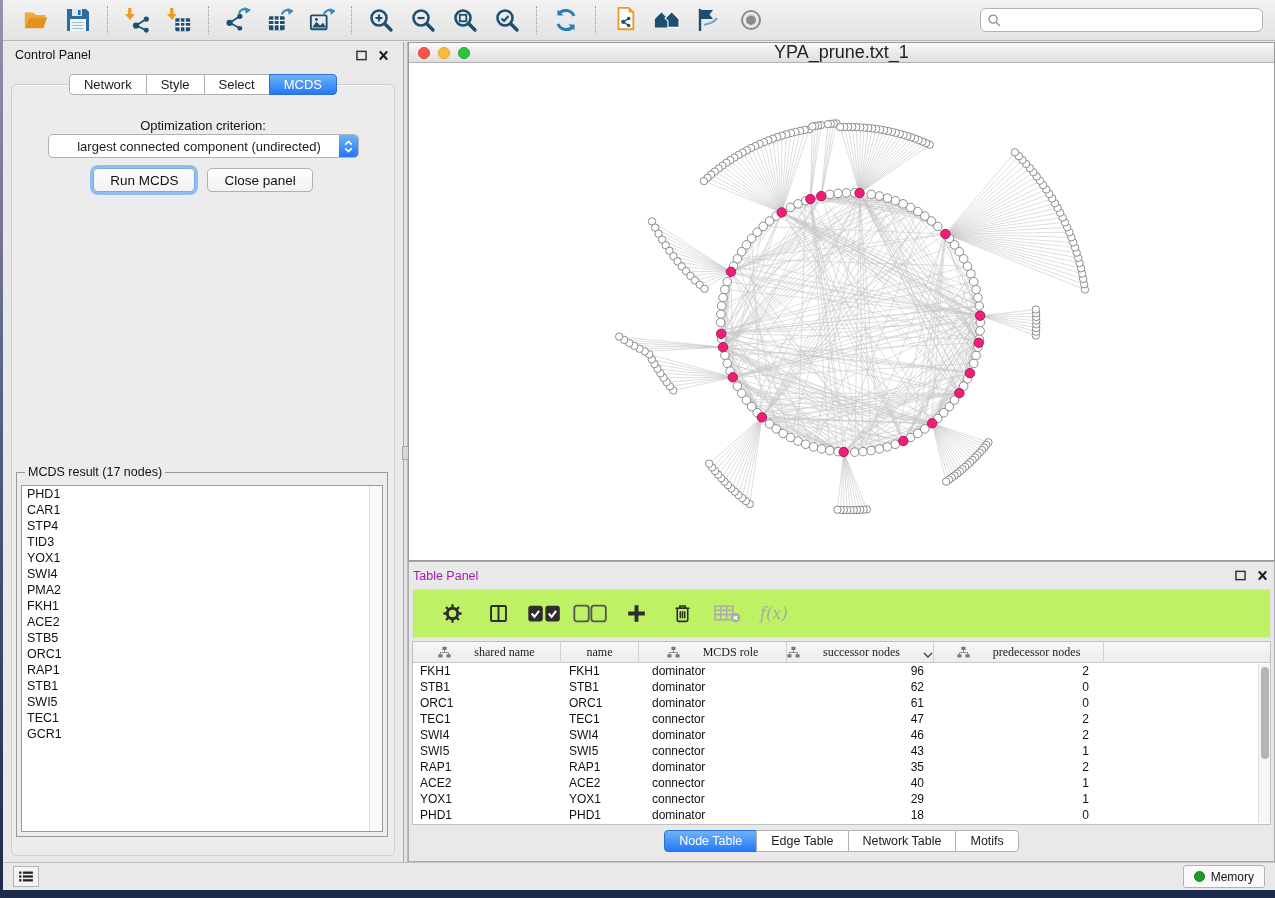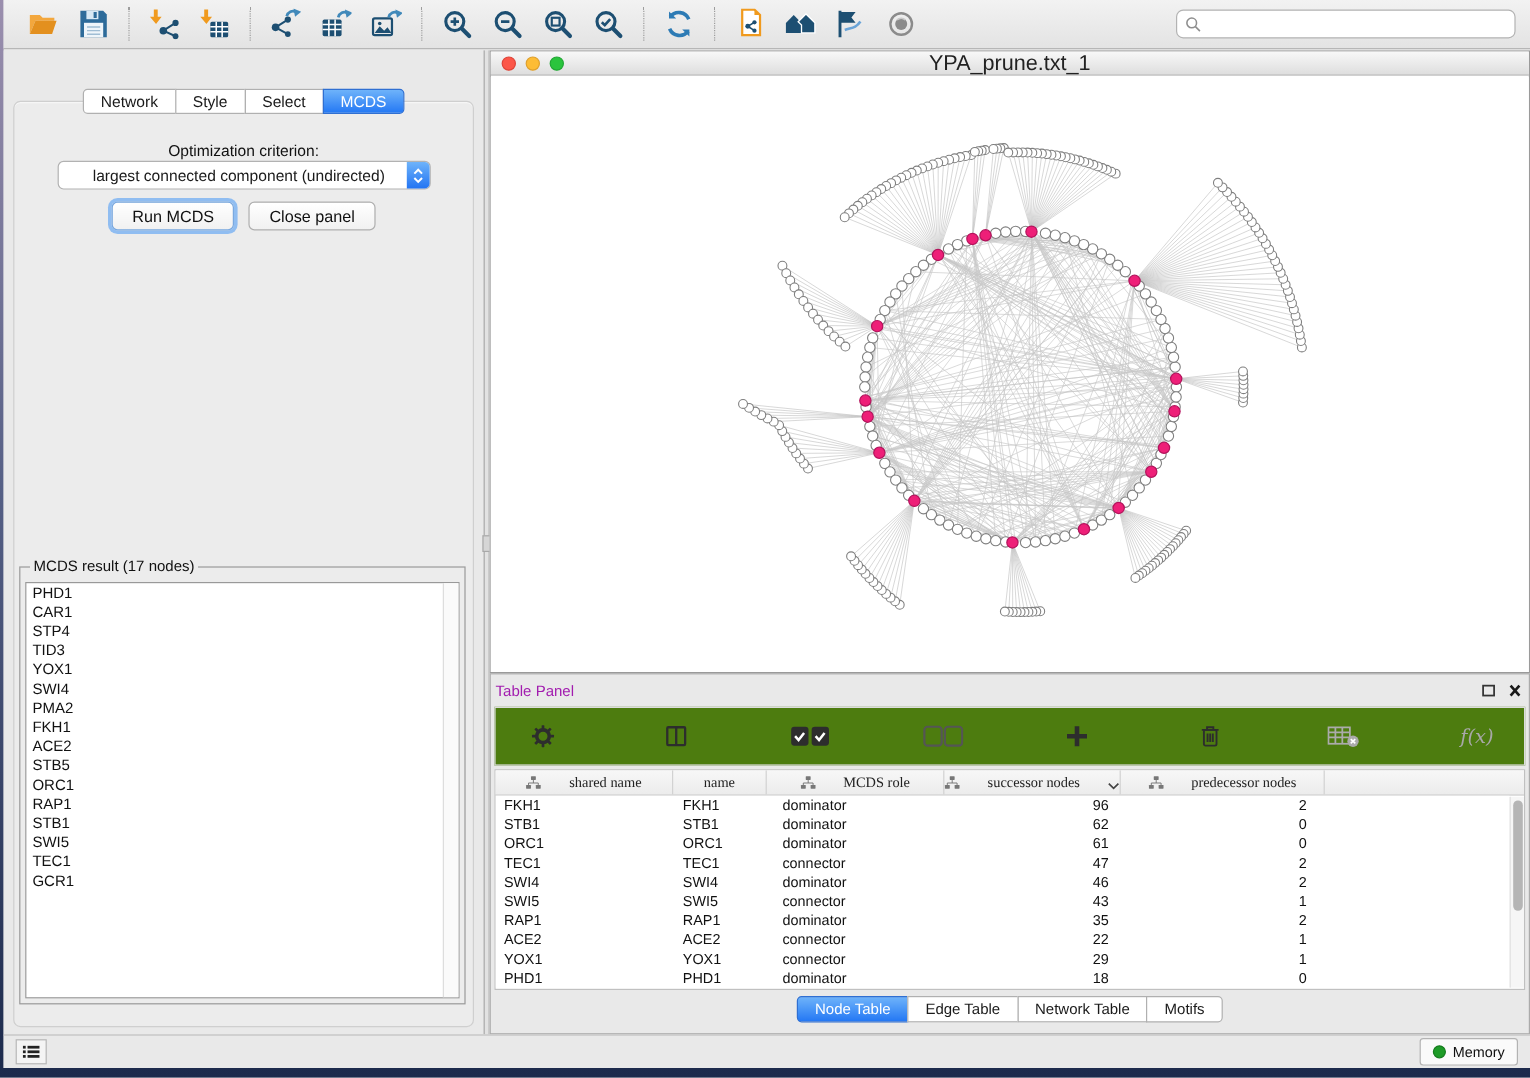--- a/index.html
+++ b/index.html
@@ -58,21 +58,21 @@
   .tl.red { background:#fc5648; border:1px solid #df4438; }
   .tl.yellow { background:#fdbc35; border:1px solid #dfa02c; }
   .tl.green { background:#2ac43d; border:1px solid #21a834; }
   .nw-title-text { position:absolute; left:0; right:0; text-align:center; font-size:18px; color:#222; }
   .nw-canvas { position:absolute; top:21px; left:0; right:0; bottom:0; background:#fff; }
   .nw-canvas svg { width:100%; height:100%; display:block; }
 
   
   .table-panel { position:absolute; left:0; right:0; top:519px; bottom:0; background:#e9e9e9; border:1px solid #ababab; }
   .tp-header { height:27px; display:flex; align-items:center; padding:0 4px; font-size:12.5px; color:#a21caf; }
-  .tp-toolbar { position:absolute; top:27px; left:3px; right:3px; height:49px; background:#4d7c0f; border:1px solid #dcdcdc; display:flex; align-items:center; padding:0 18px; gap:4px;justify-content:space-between; }
+  .tp-toolbar { position:absolute; top:27px; left:3px; right:3px; height:49px; background:#bef264; border:1px solid #dcdcdc; display:flex; align-items:center; padding:0 18px; gap:4px; }
   .tp-tool { width:42px; height:30px; display:flex; align-items:center; justify-content:center; }
   .tp-tool svg { height:21px; }
   .tp-table { position:absolute; top:79px; left:3px; right:3px; height:184px; background:#fff; border:1px solid #c0c0c0; }
   .tp-thead { display:flex; height:21px; background:linear-gradient(#f7f7f7,#ececec); border-bottom:1px solid #c9c9c9; }
   .th { display:flex; align-items:center; justify-content:center; gap:23px; border-right:1px solid #d2d2d2; font-size:12px; color:#222; position:relative;font-family:Liberation Serif, serif; }
   .th .tree { width:13px; height:13px; }
   .th .sortic { width:10px; height:8px; }
   .th.filler { flex:1; border-right:none; }
   .tp-rows { position:absolute; top:21px; bottom:0; left:0; right:12px; overflow:hidden; }
   .trow { display:flex; height:16px; line-height:16px; font-size:12px; color:#111; background:#fff; }
@@ -243,20 +243,34 @@
             <path d="M9.8 9.8l4 4"></path>
           </svg>
         </span>
       <input placeholder="" style="">
     </div>
   </div>
 
   <div class="content">
 
     <div class="control-panel">
+      <div class="cp-header">
+        <span>Control Panel</span>
+        <span class="spacer"></span>
+        <span class="mini-ic">
+            <svg viewBox="0 0 14 12" fill="none" stroke="#333" stroke-width="1.6">
+              <rect x="2" y="1.5" width="10" height="9"></rect>
+            </svg>
+          </span>
+        <span class="mini-ic">
+            <svg viewBox="0 0 14 12">
+              <path d="M3 1.5l8 9M11 1.5l-8 9" stroke="#1a1a1a" stroke-width="2.4"></path>
+            </svg>
+          </span>
+      </div>
       <div class="cp-tabs" id="cp-tabs">
           <div class="seg">Network</div>
           <div class="seg">Style</div>
           <div class="seg">Select</div>
           <div class="seg active">MCDS</div>
         </div>
       <div class="cp-body">
         <div class="opt-label">Optimization criterion:</div>
         <div class="dropdown">
           <span class="dd-text">largest connected component (undirected)</span>
@@ -1252,21 +1266,21 @@
                 <div class="td" style="width: 148px; text-align: left; padding-left: 7px;">RAP1</div>
                 <div class="td" style="width: 78px; text-align: left; padding-left: 8px;">RAP1</div>
                 <div class="td" style="width: 148px; text-align: left; padding-left: 13px;">dominator</div>
                 <div class="td" style="width: 147px; text-align: right; padding-right: 10px;">35</div>
                 <div class="td" style="width: 170px; text-align: right; padding-right: 15px;">2</div>
               </div>
               <div class="trow">
                 <div class="td" style="width: 148px; text-align: left; padding-left: 7px;">ACE2</div>
                 <div class="td" style="width: 78px; text-align: left; padding-left: 8px;">ACE2</div>
                 <div class="td" style="width: 148px; text-align: left; padding-left: 13px;">connector</div>
-                <div class="td" style="width: 147px; text-align: right; padding-right: 10px;">22</div>
+                <div class="td" style="width: 147px; text-align: right; padding-right: 10px;">40</div>
                 <div class="td" style="width: 170px; text-align: right; padding-right: 15px;">1</div>
               </div>
               <div class="trow">
                 <div class="td" style="width: 148px; text-align: left; padding-left: 7px;">YOX1</div>
                 <div class="td" style="width: 78px; text-align: left; padding-left: 8px;">YOX1</div>
                 <div class="td" style="width: 148px; text-align: left; padding-left: 13px;">connector</div>
                 <div class="td" style="width: 147px; text-align: right; padding-right: 10px;">29</div>
                 <div class="td" style="width: 170px; text-align: right; padding-right: 15px;">1</div>
               </div>
               <div class="trow">

